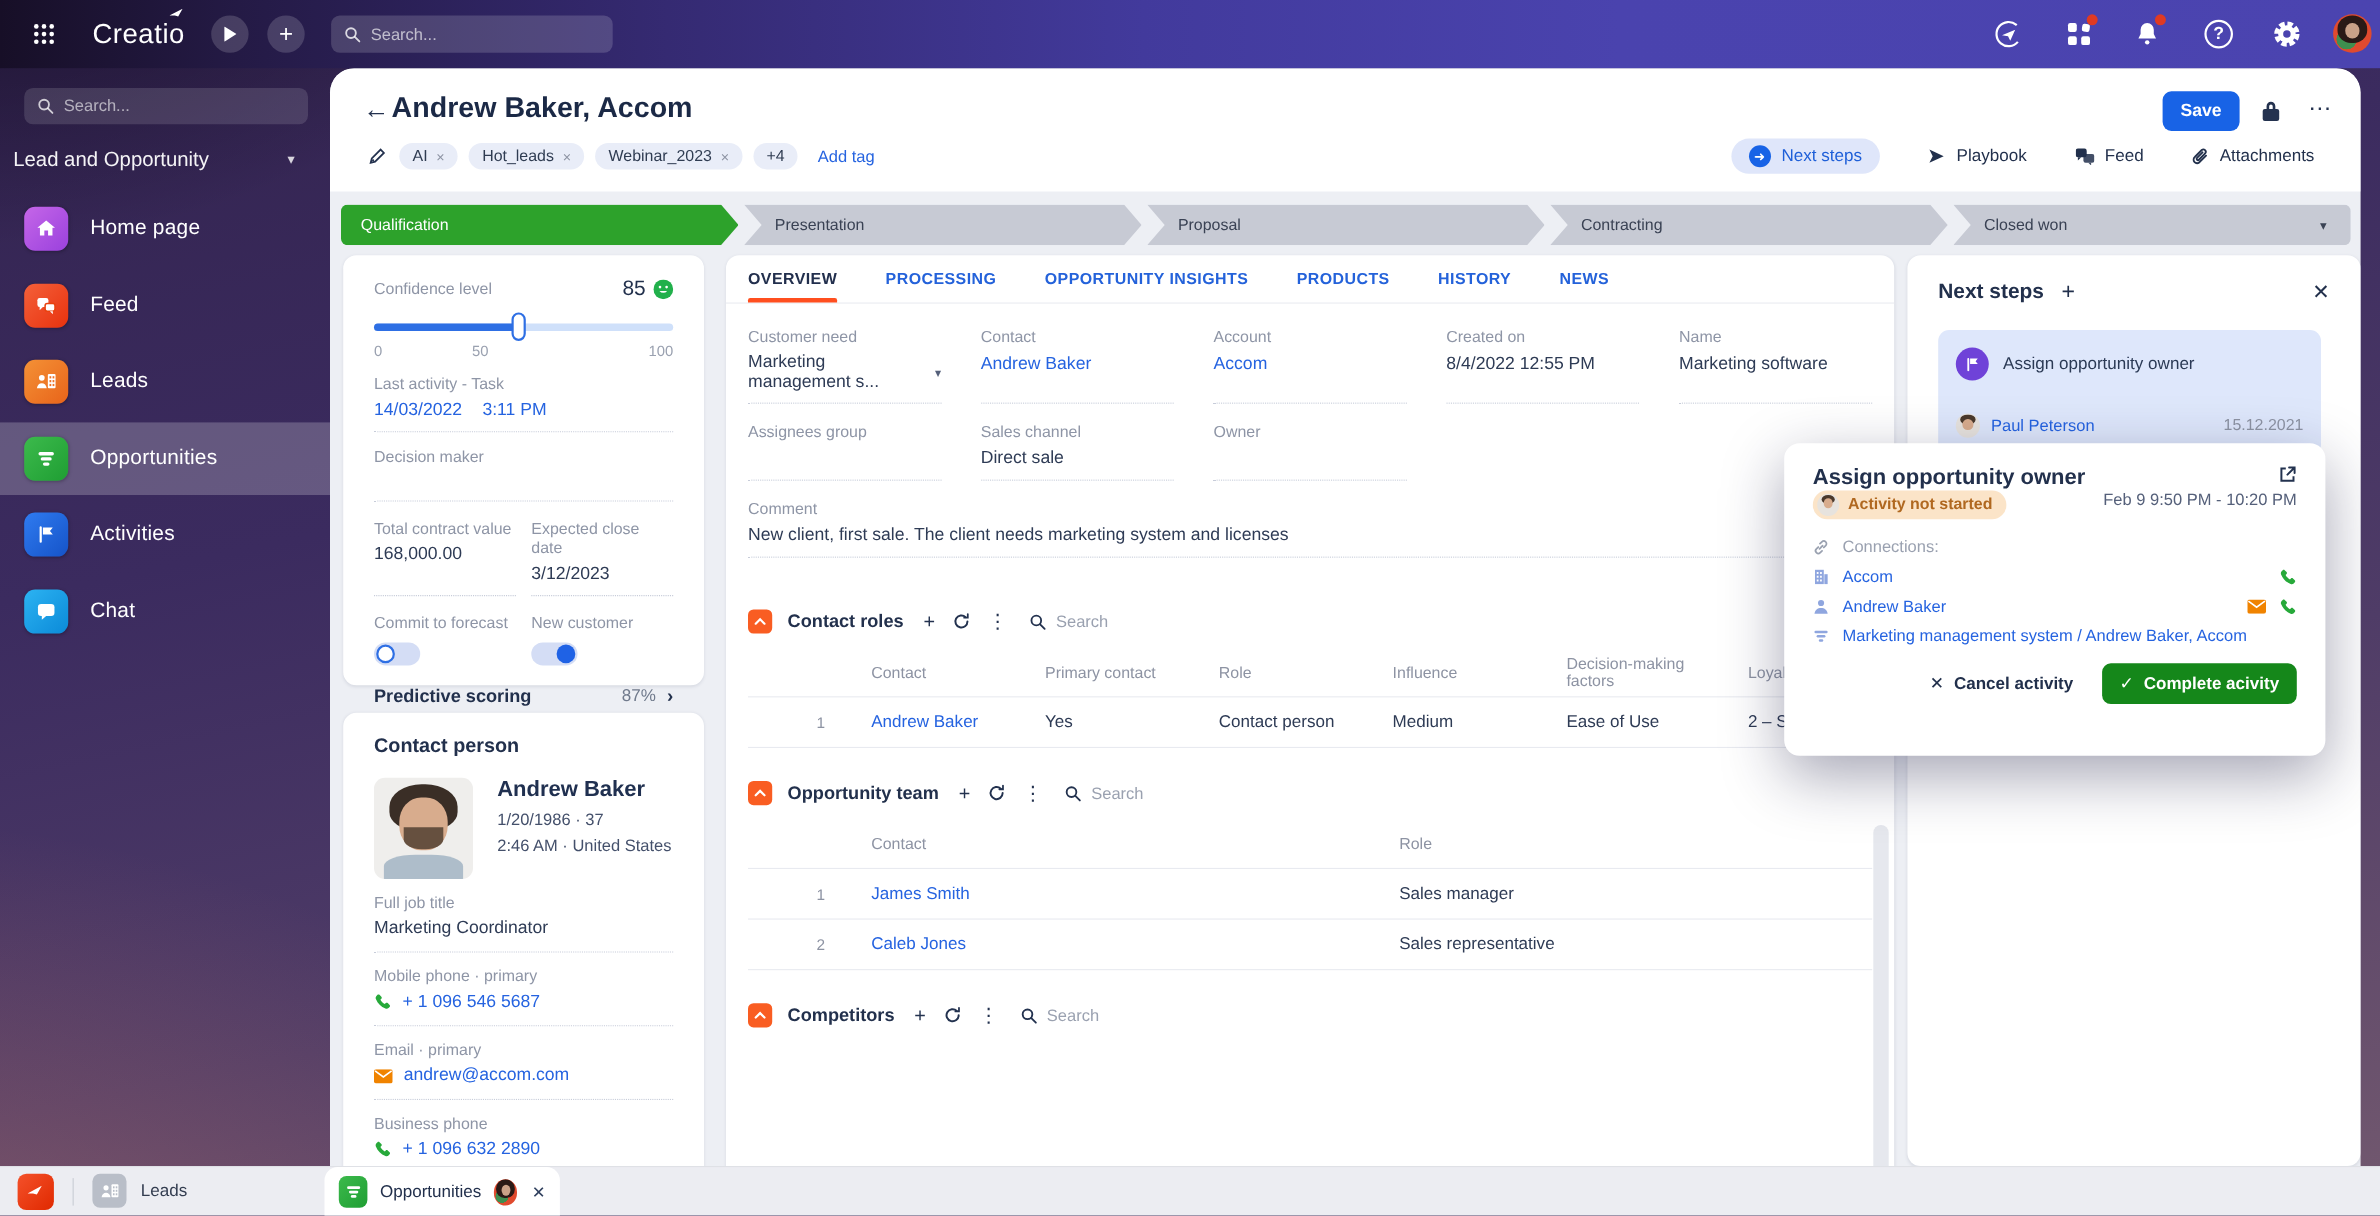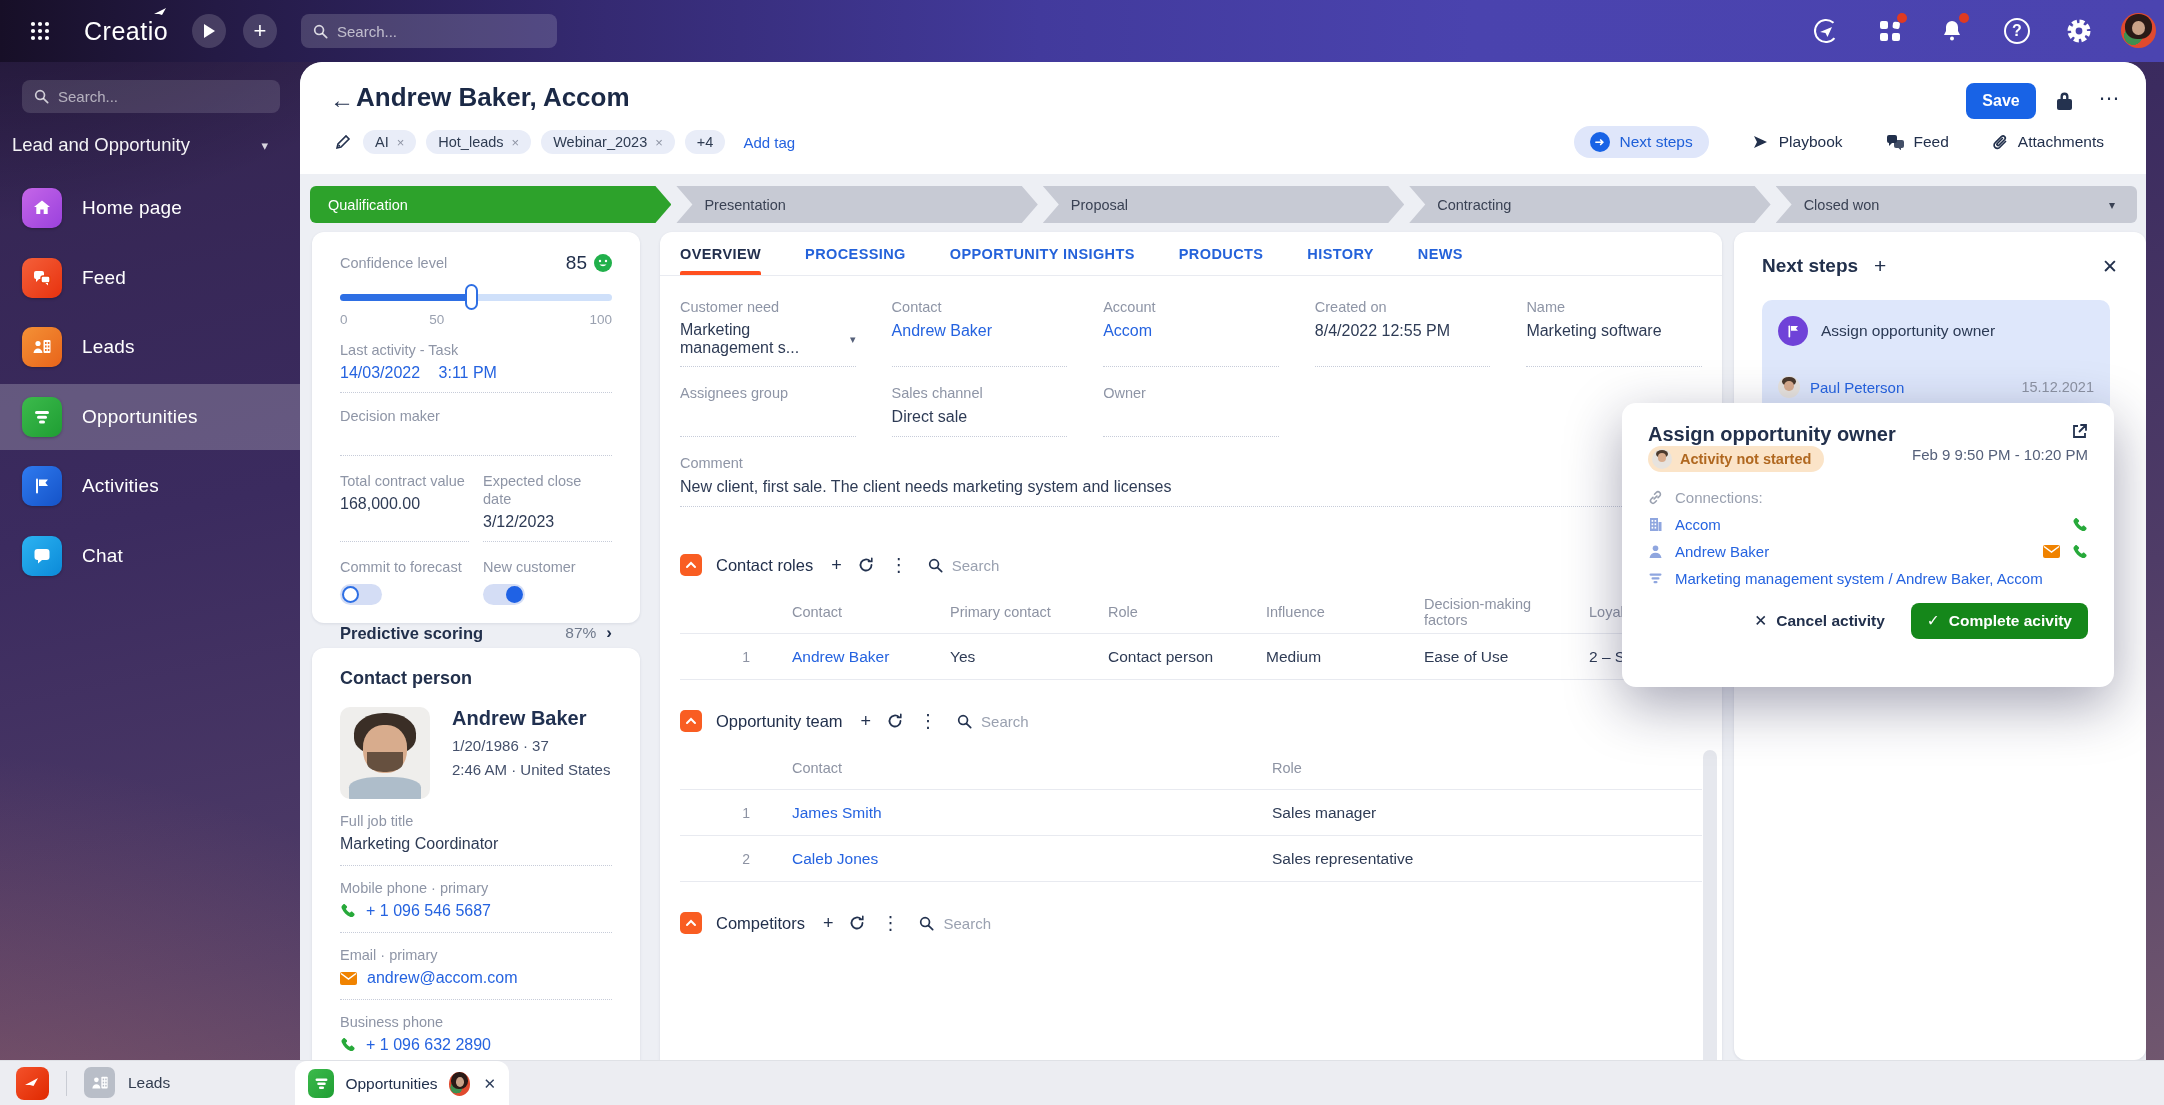--- a/index.html
+++ b/index.html
@@ -134,21 +134,21 @@
 .tile.green{background:linear-gradient(100deg,#17a02b,#2fb73c)}
 .fields{display:grid;grid-template-columns:repeat(5,1fr);column-gap:36px;margin:22px 20px 0}
 .field{padding-bottom:9px;border-bottom:1px dotted #c7ccd9;margin-bottom:17px;min-height:48px}
 .field .v{margin-top:5px;display:flex;align-items:center;gap:8px;min-height:20px}
 .field .caret{font-size:11px;color:#55607a;margin-left:4px}
 .field.wide{grid-column:1 / -1}
 
 .section{margin:30px 20px 0}
 .sec-head{display:flex;align-items:center;gap:14px}
 .sec-ic{width:22px;height:22px;border-radius:5px;background:#f95d22;color:#fff;display:flex;align-items:center;justify-content:center;cursor:pointer}
-.sec-title{font-size:16.5px;font-weight:400;color:#22304c}
+.sec-title{font-size:16.5px;font-weight:700;color:#22304c}
 .sec-act{display:flex;align-items:center;gap:16px;margin-left:4px;color:#23324f}
 .sec-act .g{font-size:18px;cursor:pointer}
 .sec-search{display:flex;align-items:center;gap:9px;margin-left:6px;color:#9aa1b0;font-size:15px}
 .sec-search svg{color:#23324f}
 .tbl{margin-top:14px}
 .trow{display:grid;align-items:center;border-bottom:1px solid #e8eaf0;min-height:46px;font-size:15.5px;color:#2e3b55}
 .trow.head{color:#8d93a3;font-size:14.5px;min-height:44px}
 .cr-grid{grid-template-columns:84px 28px 158px 158px 158px 158px 165px 1fr}
 .ot-grid{grid-template-columns:84px 28px 480px 1fr}
 .tnum{text-align:right;padding-right:14px;color:#8d93a3;font-size:14px;grid-column:1}

